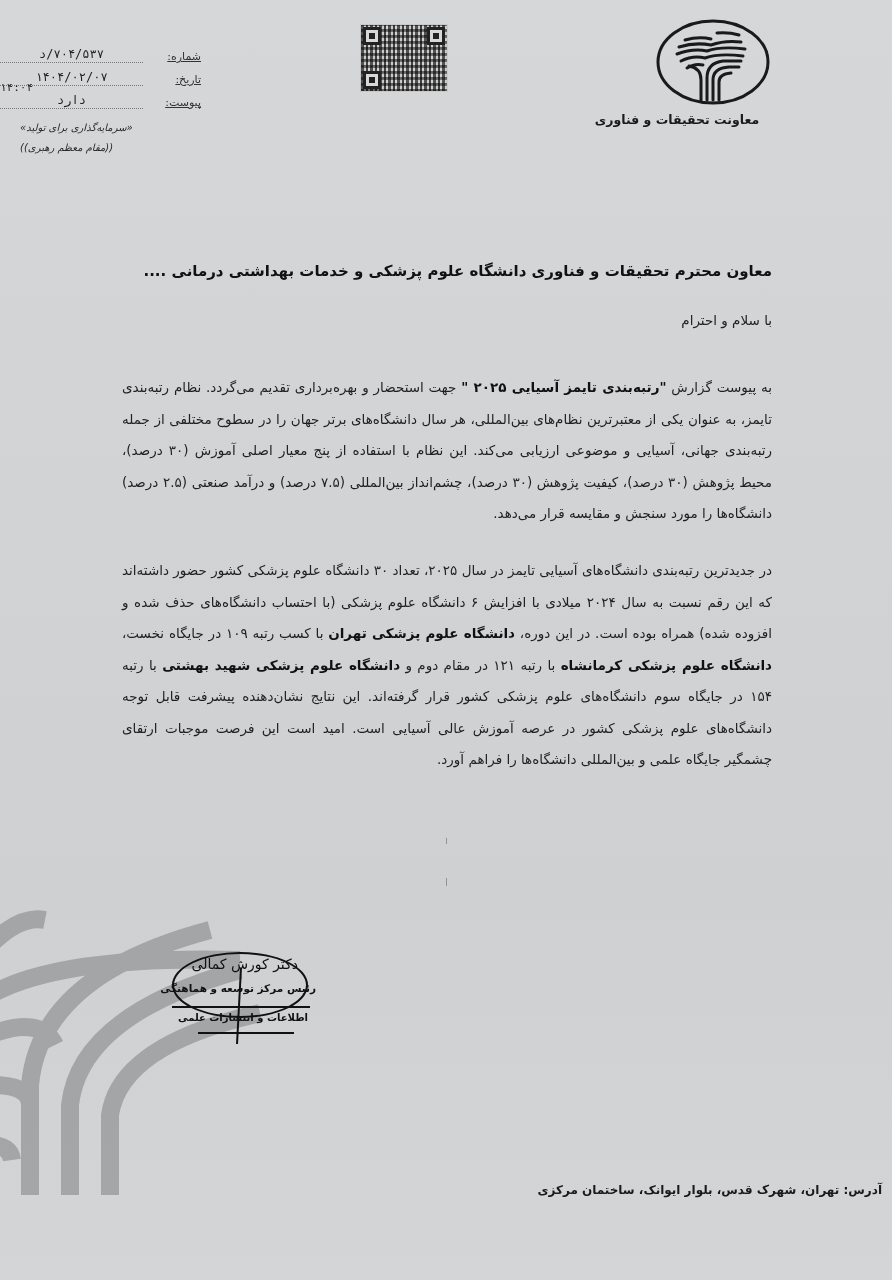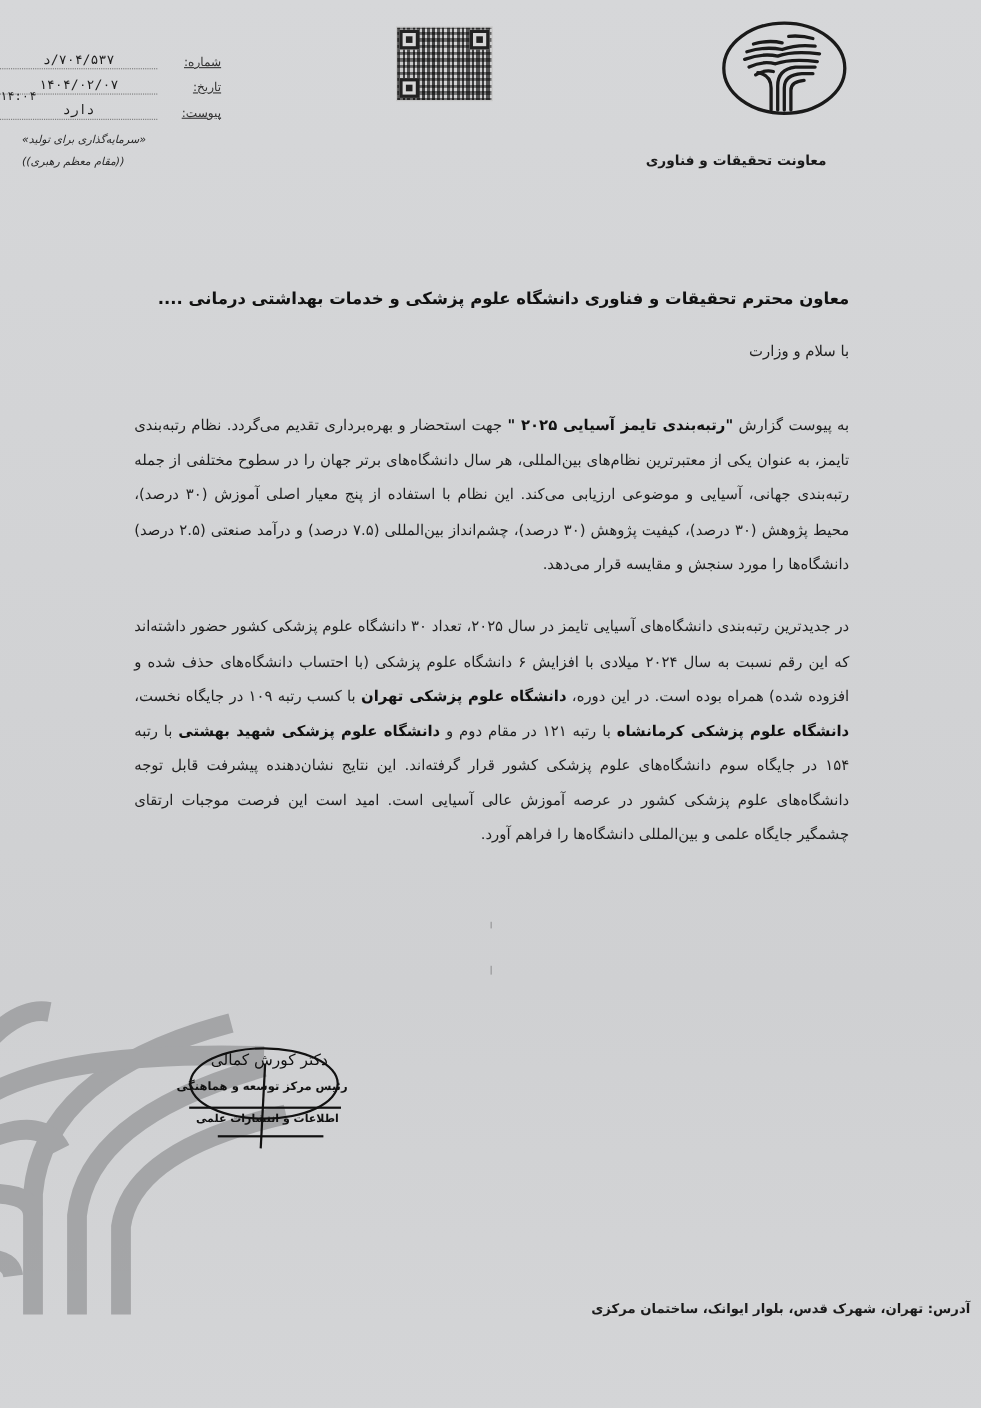--- a/index.html
+++ b/index.html
@@ -94,26 +94,25 @@
     .logo {
       position: absolute;
       left: 655px; top: 18px;
       width: 116px; height: 88px;
     }
     .org-name {
       position: absolute;
       right: 125px; top: 110px;
       width: 180px;
       direction: rtl;
-      text-align: left;
+      text-align: center;
       font-weight: bold;
       font-size: 12.5px;
       line-height: 19px;
       color: #1a1a1a;
-      margin-top: 26px;
     }
     
     .addressee {
       position: absolute;
       right: 120px; top: 262px;
       direction: rtl;
       font-weight: bold;
       font-size: 15px;
       color: #111;
       white-space: nowrap;
@@ -250,21 +249,21 @@
       <path d="M52 82 L52 60 Q52 45 68 43 L86 43"></path>
       <path d="M58 82 L58 62 Q58 50 74 49 L84 49"></path>
       <path d="M64 82 L64 64 Q64 56 76 55"></path>
     </g>
   </svg>
   <div class="org-name">
     <div>معاونت تحقیقات و فناوری</div>
   </div>
 
   <div class="addressee">معاون محترم تحقیقات و فناوری دانشگاه علوم پزشکی و خدمات بهداشتی درمانی ....</div>
-  <div class="greeting">با سلام و وزارت</div>
+  <div class="greeting">با سلام و احترام</div>
 
   <div class="para para1"><span>به پیوست گزارش </span><b>"رتبه‌بندی تایمز آسیایی ۲۰۲۵ "</b><span> جهت استحضار و بهره‌برداری تقدیم می‌گردد. نظام رتبه‌بندی تایمز، به عنوان یکی از معتبرترین نظام‌های بین‌المللی، هر سال دانشگاه‌های برتر جهان را در سطوح مختلفی از جمله رتبه‌بندی جهانی، آسیایی و موضوعی ارزیابی می‌کند. این نظام با استفاده از پنج معیار اصلی آموزش (۳۰ درصد)، محیط پژوهش (۳۰ درصد)، کیفیت پژوهش (۳۰ درصد)، چشم‌انداز بین‌المللی (۷.۵ درصد) و درآمد صنعتی (۲.۵ درصد) دانشگاه‌ها را مورد سنجش و مقایسه قرار می‌دهد.</span></div>
 
   <div class="para para2"><span>در جدیدترین رتبه‌بندی دانشگاه‌های آسیایی تایمز در سال ۲۰۲۵، تعداد ۳۰ دانشگاه علوم پزشکی کشور حضور داشته‌اند که این رقم نسبت به سال ۲۰۲۴ میلادی با افزایش ۶ دانشگاه علوم پزشکی (با احتساب دانشگاه‌های حذف شده و افزوده شده) همراه بوده است. در این دوره، </span><b>دانشگاه علوم پزشکی تهران</b><span> با کسب رتبه ۱۰۹ در جایگاه نخست، </span><b>دانشگاه علوم پزشکی کرمانشاه</b><span> با رتبه ۱۲۱ در مقام دوم و </span><b>دانشگاه علوم پزشکی شهید بهشتی</b><span> با رتبه ۱۵۴ در جایگاه سوم دانشگاه‌های علوم پزشکی کشور قرار گرفته‌اند. این نتایج نشان‌دهنده پیشرفت قابل توجه دانشگاه‌های علوم پزشکی کشور در عرصه آموزش عالی آسیایی است. امید است این فرصت موجبات ارتقای چشمگیر جایگاه علمی و بین‌المللی دانشگاه‌ها را فراهم آورد.</span></div>
 
   <svg class="arcs" viewBox="0 0 300 320">
     <g fill="none" stroke="#9d9ea0" stroke-width="18" stroke-linecap="butt" opacity="0.85">
       <path d="M30 300 L30 190 Q40 80 210 35"></path>
       <path d="M70 300 L70 210 Q80 120 240 75"></path>
       <path d="M110 300 L110 220 Q120 150 260 118"></path>

